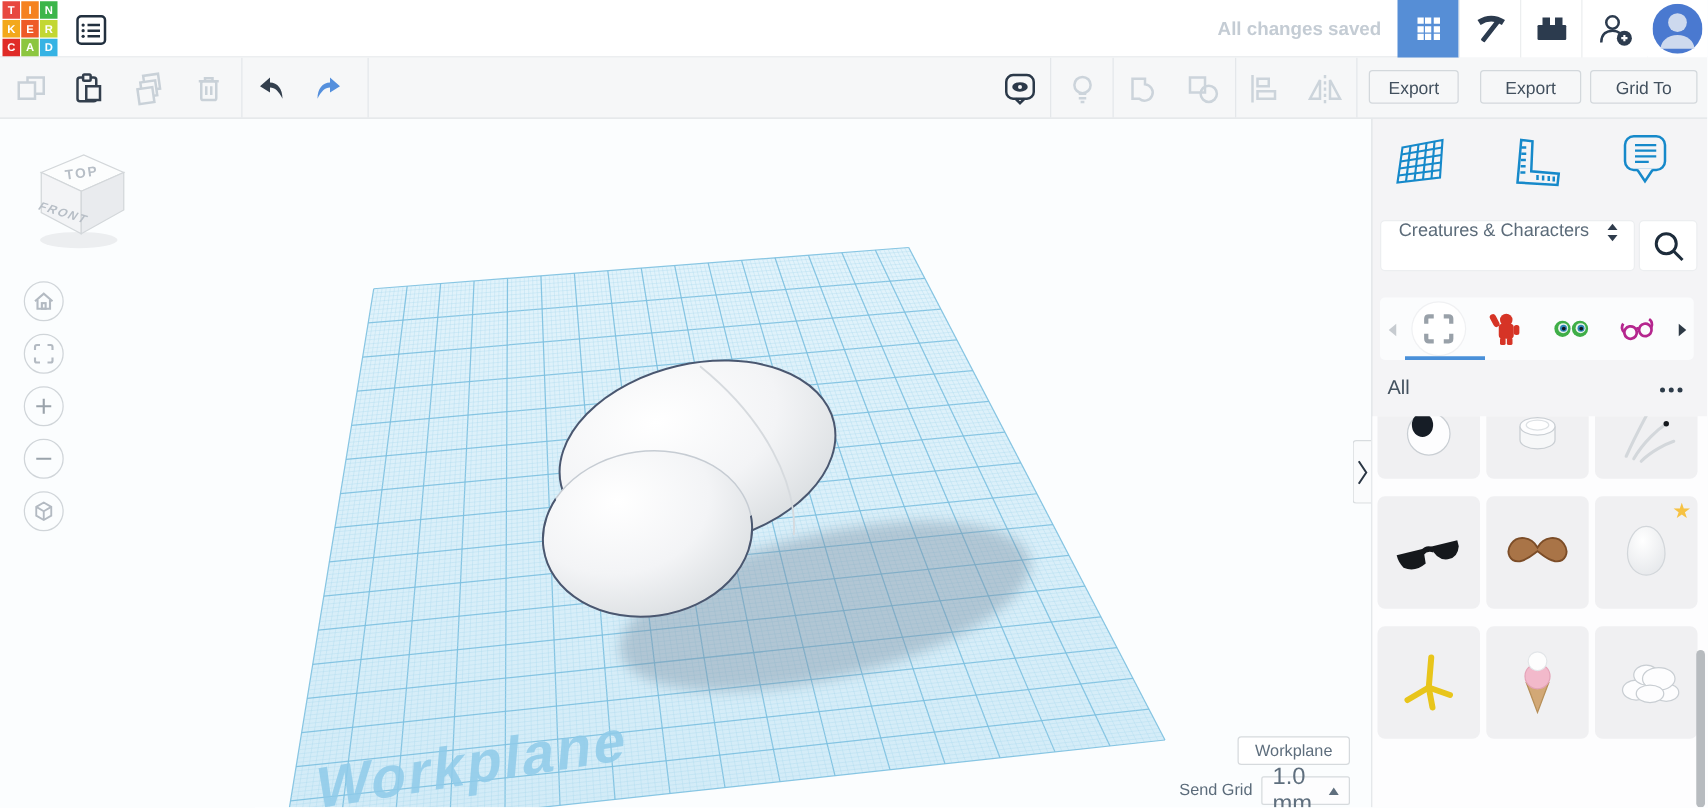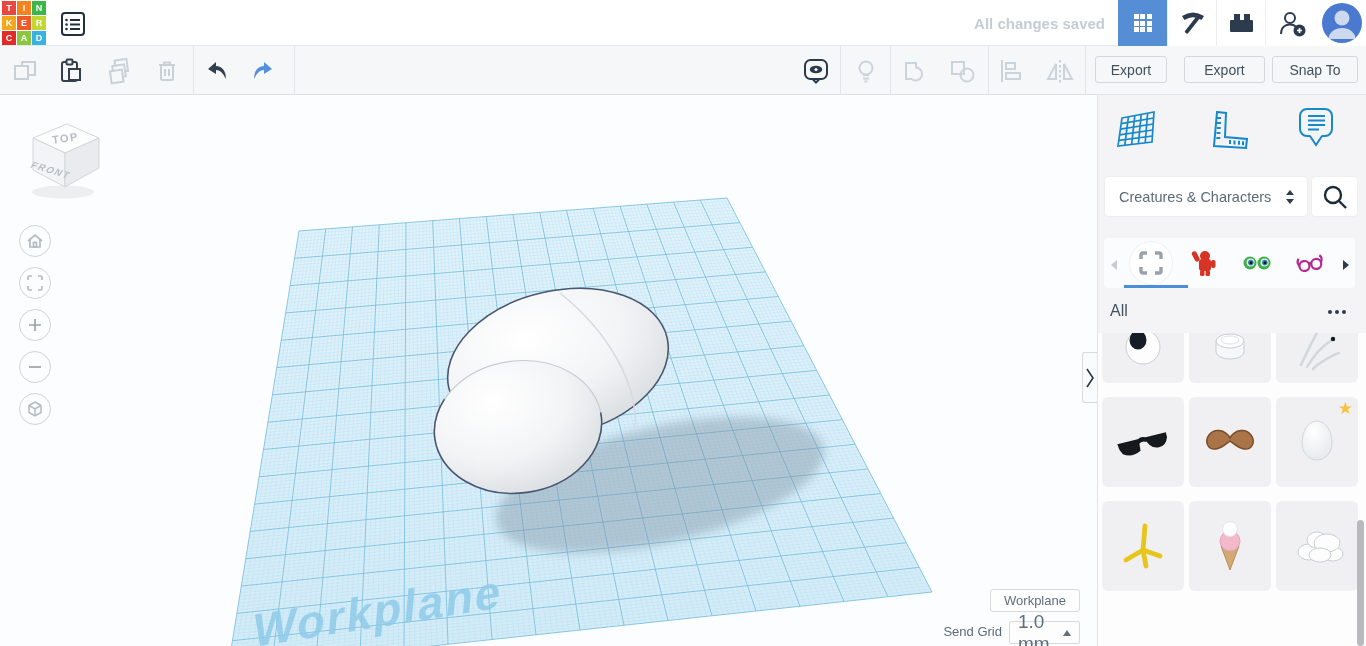--- a/index.html
+++ b/index.html
@@ -35,21 +35,21 @@
   .nav-btn { position:absolute; left:19px; width:32px; height:32px; border:1.5px solid #d0d5d9; border-radius:50%; display:flex; align-items:center; justify-content:center; cursor:pointer; background:transparent; }
   .settings-btn { position:absolute; left:990px; top:494px; width:90px; height:23px; border:1px solid #d6dadd; border-radius:3px; background:rgba(255,255,255,.85); color:#5e6e7d; font-size:13px; text-align:center; line-height:21px; cursor:pointer; }
   .snap-label { position:absolute; left:890px; top:529px; width:112px; text-align:right; font-size:13px; color:#5b6b7a; }
   .snap-select { position:absolute; left:1009px; top:526px; width:71px; height:23px; border:1px solid #d6dadd; border-radius:2px; background:#fdfdfe; display:flex; align-items:center; cursor:pointer; }
   .snap-select span { font-size:19px; color:#5f6f7e; padding-left:8px; flex:1; }
   .collapse-handle { position:absolute; left:1082px; top:257px; width:15px; height:51px; background:#fafbfc; border:1px solid #d8dcdf; border-right:none; border-radius:3px 0 0 3px; display:flex; align-items:center; justify-content:center; cursor:pointer; z-index:5; }
 
   
   .panel { position:absolute; left:1097px; top:95px; width:269px; height:551px; background:#f4f4f6; border-left:1px solid #e0e3e6; }
   .p-icon { position:absolute; cursor:pointer; }
-  .dropdown { position:absolute; left:6px; top:81px; width:204px; height:41px; background:#fff; border:1px solid #eceef0; border-radius:4px; display:flex; align-items:center; cursor:pointer; }
+  .dropdown { position:absolute; left:6px; top:81px; width:204px; height:41px; background:#fff; border:1px solid #eceef0; border-radius:4px; display:flex; align-items:flex-start; cursor:pointer; }
   .dropdown span { font-size:14.5px; color:#5b6b79; padding-left:14px; flex:1; }
   .dropdown .sort { margin-right:10px; }
   .search-btn { position:absolute; left:213px; top:81px; width:47px; height:41px; background:#fff; border:1px solid #eceef0; border-radius:4px; display:flex; align-items:center; justify-content:center; cursor:pointer; }
   .carousel { position:absolute; left:6px; top:143px; width:251px; height:50px; background:#fbfcfd; border-radius:4px; }
   .car-item { position:absolute; top:4px; width:42px; height:42px; display:flex; align-items:center; justify-content:center; cursor:pointer; }
   .car-item.selected { background:#fff; border-radius:50%; box-shadow:0 0 0 1px #f0f1f3; }
   .car-underline { position:absolute; left:20px; bottom:0; width:64px; height:3px; background:#4a90d9; }
   .car-chev { position:absolute; top:19px; cursor:pointer; }
   .all-header { position:absolute; left:12px; top:207px; font-size:16px; color:#44525f; }
   .dots-btn { position:absolute; right:16px; top:211px; display:flex; gap:3px; cursor:pointer; padding:4px; }
@@ -243,21 +243,21 @@
             <path d="M12 8 L12 23 L4 23 Z"></path>
             <path d="M20 8 L20 23 L28 23 Z"></path>
             <path d="M16 4 v23" stroke-dasharray="2.5,2.5"></path>
           </g>
         </svg>
     </div>
     <div class="tb-div" style="left:1085px"></div>
 
     <button class="tb-btn" style="left:1095px;width:72px">Export</button>
     <button class="tb-btn" style="left:1184px;width:81px">Export</button>
-    <button class="tb-btn" style="left:1272px;width:86px">Snap To</button>
+    <button class="tb-btn" style="left:1272px;width:86px">Grid To</button>
   </div>
 
   <div class="canvas">
     <svg class="scene" id="scene-svg" width="1097" height="551" viewBox="0 0 1097 551">
       <defs>
         <linearGradient id="planeG" x1="0" y1="0" x2="0" y2="1">
           <stop offset="0" stop-color="#e2f3fb"></stop>
             <stop offset="1" stop-color="#d2ebf7"></stop>
         </linearGradient>
         <radialGradient id="eggG" cx="38%" cy="28%" r="80%">

